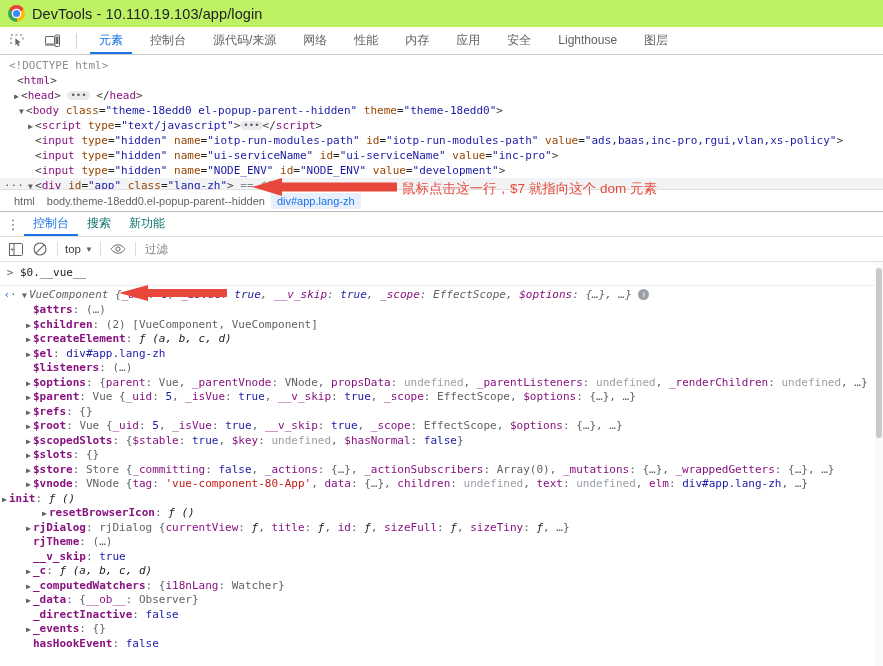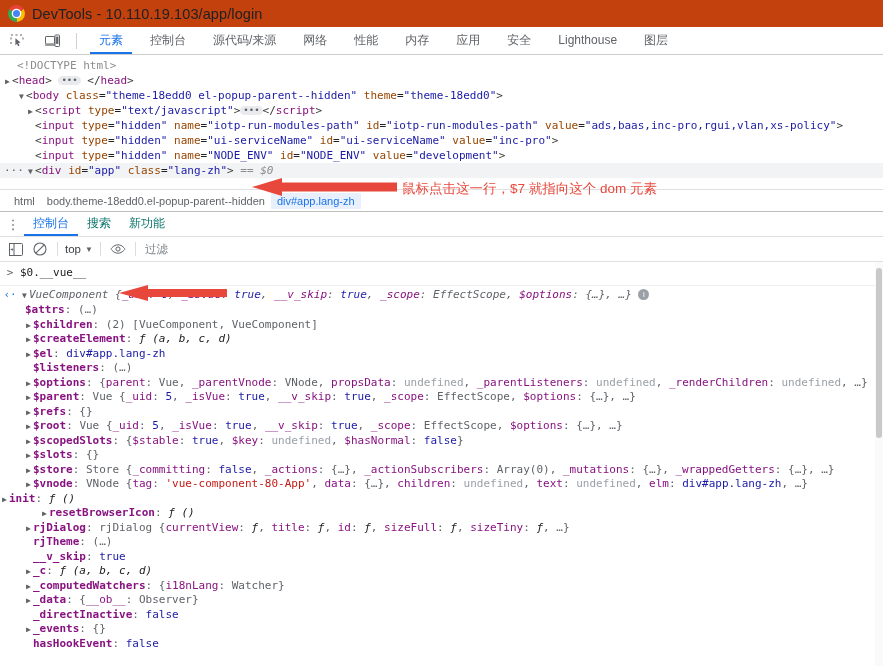--- a/index.html
+++ b/index.html
@@ -9,21 +9,21 @@
     background:#ffffff;
     font-family: "Liberation Sans", sans-serif;
     font-size: 12px;
     color:#202124;
     overflow:hidden;
   }
   .app { width:883px; height:666px; display:flex; flex-direction:column; position:relative; }
 
   
   .titlebar{
-    height:28px; background:#c2410c; display:flex; align-items:center;
+    height:28px; background:#bef264; display:flex; align-items:center;
     padding:0 8px; flex:0 0 28px; border-bottom:1px solid #ffffff;
   }
   .chrome-logo{ width:17px;height:17px;border-radius:50%;position:relative;margin-right:7px;
     background: conic-gradient(from -60deg, #ea4335 0deg 120deg, #fbbc05 120deg 240deg, #34a853 240deg 360deg);
     flex:0 0 auto;}
   .chrome-logo::after{content:"";position:absolute;left:50%;top:50%;width:7px;height:7px;margin:-3.5px 0 0 -3.5px;
     border-radius:50%;background:#4285f4;box-shadow:0 0 0 1.3px #ffffff;}
   .title-text{ font-size:14.5px; color:#202124; letter-spacing:.1px; }
 
   
@@ -153,22 +153,23 @@
     <div class="tab">网络</div>
     <div class="tab">性能</div>
     <div class="tab">内存</div>
     <div class="tab">应用</div>
     <div class="tab">安全</div>
     <div class="tab">Lighthouse</div>
     <div class="tab">图层</div>
   </div>
 
   <div class="elements" id="dom-tree">
-      <div class="dom-line" style="padding-left: 8px;"><span class="tw"></span><span class="comment">&lt;!DOCTYPE html&gt;</span></div>
-      <div class="dom-line" style="padding-left: 3px;"><span class="tw">▶</span><span class="punc">&lt;</span><span class="kw">head</span><span class="punc">&gt;</span> <span class="ellipsis">•••</span> <span class="punc">&lt;/</span><span class="kw">head</span><span class="punc">&gt;</span></div>
+      <div class="dom-line" style="padding-left: 0;"><span class="tw"></span><span class="comment">&lt;!DOCTYPE html&gt;</span></div>
+      <div class="dom-line" style="padding-left: 8px;"><span class="tw"></span><span class="punc">&lt;</span><span class="kw">html</span><span class="punc">&gt;</span></div>
+      <div class="dom-line" style="padding-left: 12px;"><span class="tw">▶</span><span class="punc">&lt;</span><span class="kw">head</span><span class="punc">&gt;</span> <span class="ellipsis">•••</span> <span class="punc">&lt;/</span><span class="kw">head</span><span class="punc">&gt;</span></div>
       <div class="dom-line" style="padding-left: 17px;"><span class="tw">▼</span><span class="punc">&lt;</span><span class="kw">body</span> <span class="attr">class</span>=<span class="val">"theme-18edd0 el-popup-parent--hidden"</span> <span class="attr">theme</span>=<span class="val">"theme-18edd0"</span><span class="punc">&gt;</span></div>
       <div class="dom-line" style="padding-left: 26px;"><span class="tw">▶</span><span class="punc">&lt;</span><span class="kw">script</span> <span class="attr">type</span>=<span class="val">"text/javascript"</span><span class="punc">&gt;</span><span class="ellipsis">•••</span><span class="punc">&lt;/</span><span class="kw">script</span><span class="punc">&gt;</span></div>
       <div class="dom-line" style="padding-left: 26px;"><span class="tw"></span><span class="punc">&lt;</span><span class="kw">input</span> <span class="attr">type</span>=<span class="val">"hidden"</span> <span class="attr">name</span>=<span class="val">"iotp-run-modules-path"</span> <span class="attr">id</span>=<span class="val">"iotp-run-modules-path"</span> <span class="attr">value</span>=<span class="val">"ads,baas,inc-pro,rgui,vlan,xs-policy"</span><span class="punc">&gt;</span></div>
       <div class="dom-line" style="padding-left: 26px;"><span class="tw"></span><span class="punc">&lt;</span><span class="kw">input</span> <span class="attr">type</span>=<span class="val">"hidden"</span> <span class="attr">name</span>=<span class="val">"ui-serviceName"</span> <span class="attr">id</span>=<span class="val">"ui-serviceName"</span> <span class="attr">value</span>=<span class="val">"inc-pro"</span><span class="punc">&gt;</span></div>
       <div class="dom-line" style="padding-left: 26px;"><span class="tw"></span><span class="punc">&lt;</span><span class="kw">input</span> <span class="attr">type</span>=<span class="val">"hidden"</span> <span class="attr">name</span>=<span class="val">"NODE_ENV"</span> <span class="attr">id</span>=<span class="val">"NODE_ENV"</span> <span class="attr">value</span>=<span class="val">"development"</span><span class="punc">&gt;</span></div>
       <div class="dom-line selected-row" style="padding-left: 26px;"><span class="dots-menu" style="left:4px">···</span><span class="tw">▼</span><span class="punc">&lt;</span><span class="kw">div</span> <span class="attr">id</span>=<span class="val">"app"</span> <span class="attr">class</span>=<span class="val">"lang-zh"</span><span class="punc">&gt;</span> <span class="dollar">== $0</span></div>
     </div>
 
   <div class="crumbs" id="crumbs">
       <span class="crumb">html</span>
@@ -218,21 +219,21 @@
     <div class="console-body">
       <div class="c-input-row">
         <div class="c-prompt">&gt;</div>
         <div class="c-code">$0.__vue__</div>
       </div>
       <div class="c-result-row">
         <div class="c-prompt out">‹·</div>
         <div class="c-result" id="result-summary"><span class="tri">▼</span><span class="pclass" style="font-style:italic">VueComponent </span><span class="pobj" style="font-style:italic">{</span><span class="pname" style="font-style:italic">_uid</span><span class="pobj" style="font-style:italic">: </span><span class="pnum" style="font-style:italic">6</span><span class="pobj" style="font-style:italic">, </span><span class="pname" style="font-style:italic">_isVue</span><span class="pobj" style="font-style:italic">: </span><span class="pbool" style="font-style:italic">true</span><span class="pobj" style="font-style:italic">, </span><span class="pname" style="font-style:italic">__v_skip</span><span class="pobj" style="font-style:italic">: </span><span class="pbool" style="font-style:italic">true</span><span class="pobj" style="font-style:italic">, </span><span class="pname" style="font-style:italic">_scope</span><span class="pobj" style="font-style:italic">: </span><span class="pclass" style="font-style:italic">EffectScope</span><span class="pobj" style="font-style:italic">, </span><span class="pname" style="font-style:italic">$options</span><span class="pobj" style="font-style:italic">: {…}, …}</span> <span class="info-badge">i</span></div>
       </div>
       <div id="prop-list">
-          <div class="prop" style="padding-left: 16px;"><span class="tri"></span><span class="pname-b">$attrs</span><span class="pobj">: </span><span class="pgray">(…)</span></div>
+          <div class="prop" style="padding-left: 24px;"><span class="tri"></span><span class="pname-b">$attrs</span><span class="pobj">: </span><span class="pgray">(…)</span></div>
           <div class="prop" style="padding-left: 24px;"><span class="tri">▶</span><span class="pname-b">$children</span><span class="pobj">: </span><span class="pgray">(2) </span><span class="pobj">[VueComponent, VueComponent]</span></div>
           <div class="prop" style="padding-left: 24px;"><span class="tri">▶</span><span class="pname-b">$createElement</span><span class="pobj">: </span><span class="pfn">ƒ (a, b, c, d)</span></div>
           <div class="prop" style="padding-left: 24px;"><span class="tri">▶</span><span class="pname-b">$el</span><span class="pobj">: </span><span class="pelem">div#app.lang-zh</span></div>
           <div class="prop" style="padding-left: 24px;"><span class="tri"></span><span class="pname-b">$listeners</span><span class="pobj">: </span><span class="pgray">(…)</span></div>
           <div class="prop" style="padding-left: 24px;"><span class="tri">▶</span><span class="pname-b">$options</span><span class="pobj">: {</span><span class="pname">parent</span><span class="pobj">: </span><span class="pclass">Vue</span><span class="pobj">, </span><span class="pname">_parentVnode</span><span class="pobj">: </span><span class="pclass">VNode</span><span class="pobj">, </span><span class="pname">propsData</span><span class="pobj">: </span><span class="pundef">undefined</span><span class="pobj">, </span><span class="pname">_parentListeners</span><span class="pobj">: </span><span class="pundef">undefined</span><span class="pobj">, </span><span class="pname">_renderChildren</span><span class="pobj">: </span><span class="pundef">undefined</span><span class="pobj">, …}</span></div>
           <div class="prop" style="padding-left: 24px;"><span class="tri">▶</span><span class="pname-b">$parent</span><span class="pobj">: </span><span class="pclass">Vue </span><span class="pobj">{</span><span class="pname">_uid</span><span class="pobj">: </span><span class="pnum">5</span><span class="pobj">, </span><span class="pname">_isVue</span><span class="pobj">: </span><span class="pbool">true</span><span class="pobj">, </span><span class="pname">__v_skip</span><span class="pobj">: </span><span class="pbool">true</span><span class="pobj">, </span><span class="pname">_scope</span><span class="pobj">: </span><span class="pclass">EffectScope</span><span class="pobj">, </span><span class="pname">$options</span><span class="pobj">: {…}, …}</span></div>
           <div class="prop" style="padding-left: 24px;"><span class="tri">▶</span><span class="pname-b">$refs</span><span class="pobj">: {}</span></div>
           <div class="prop" style="padding-left: 24px;"><span class="tri">▶</span><span class="pname-b">$root</span><span class="pobj">: </span><span class="pclass">Vue </span><span class="pobj">{</span><span class="pname">_uid</span><span class="pobj">: </span><span class="pnum">5</span><span class="pobj">, </span><span class="pname">_isVue</span><span class="pobj">: </span><span class="pbool">true</span><span class="pobj">, </span><span class="pname">__v_skip</span><span class="pobj">: </span><span class="pbool">true</span><span class="pobj">, </span><span class="pname">_scope</span><span class="pobj">: </span><span class="pclass">EffectScope</span><span class="pobj">, </span><span class="pname">$options</span><span class="pobj">: {…}, …}</span></div>
           <div class="prop" style="padding-left: 24px;"><span class="tri">▶</span><span class="pname-b">$scopedSlots</span><span class="pobj">: {</span><span class="pname">$stable</span><span class="pobj">: </span><span class="pbool">true</span><span class="pobj">, </span><span class="pname">$key</span><span class="pobj">: </span><span class="pundef">undefined</span><span class="pobj">, </span><span class="pname">$hasNormal</span><span class="pobj">: </span><span class="pbool">false</span><span class="pobj">}</span></div>
           <div class="prop" style="padding-left: 24px;"><span class="tri">▶</span><span class="pname-b">$slots</span><span class="pobj">: {}</span></div>

